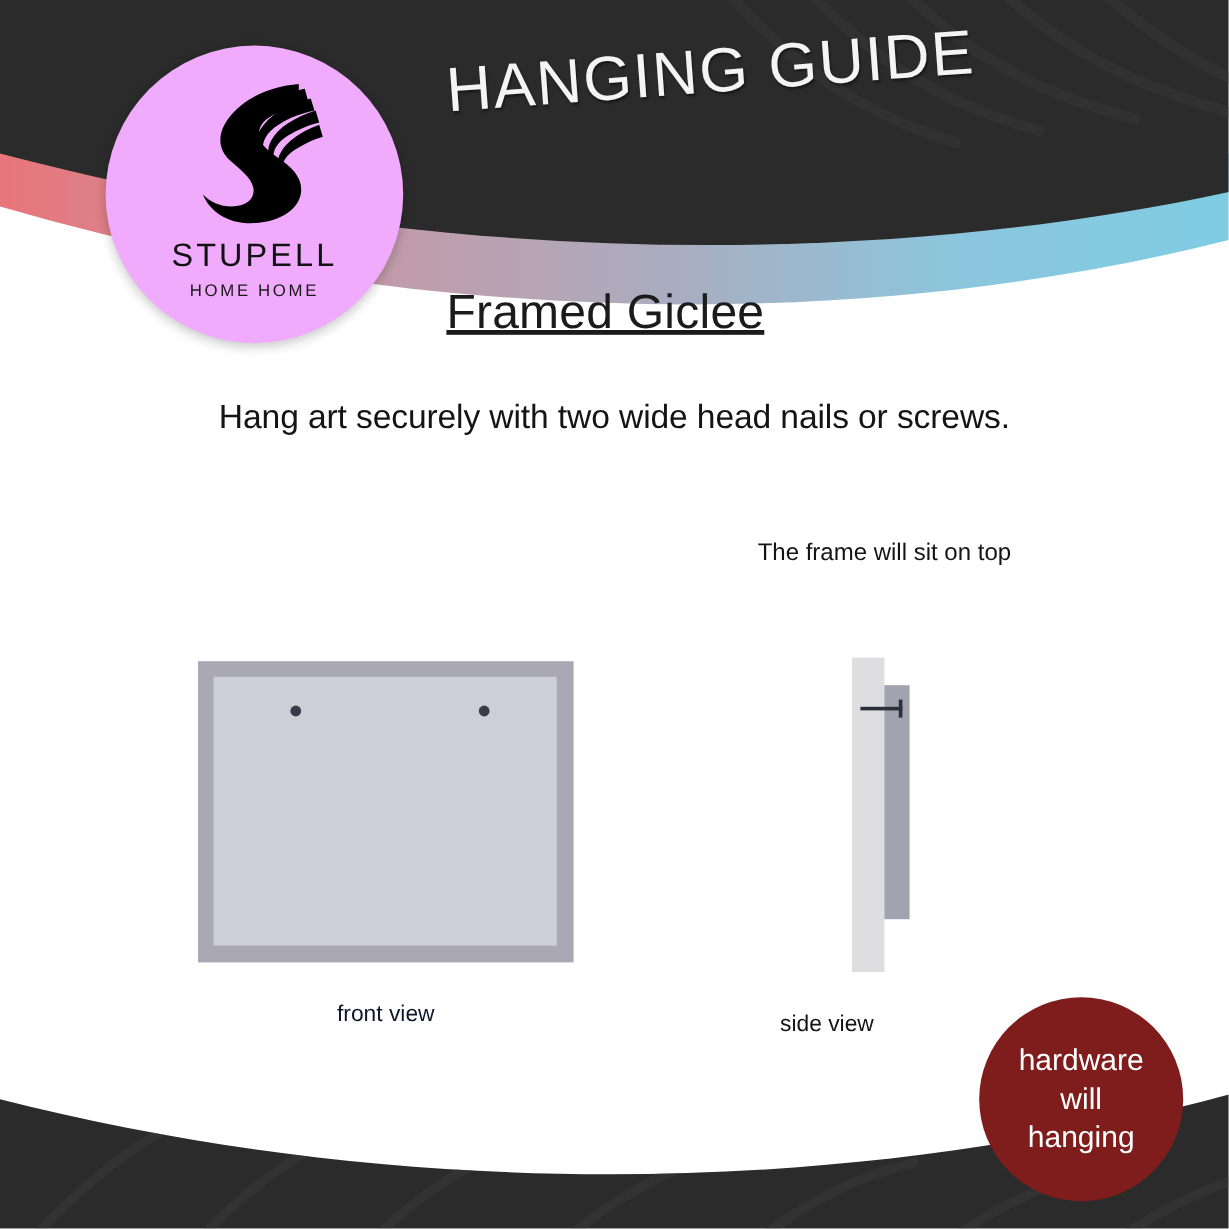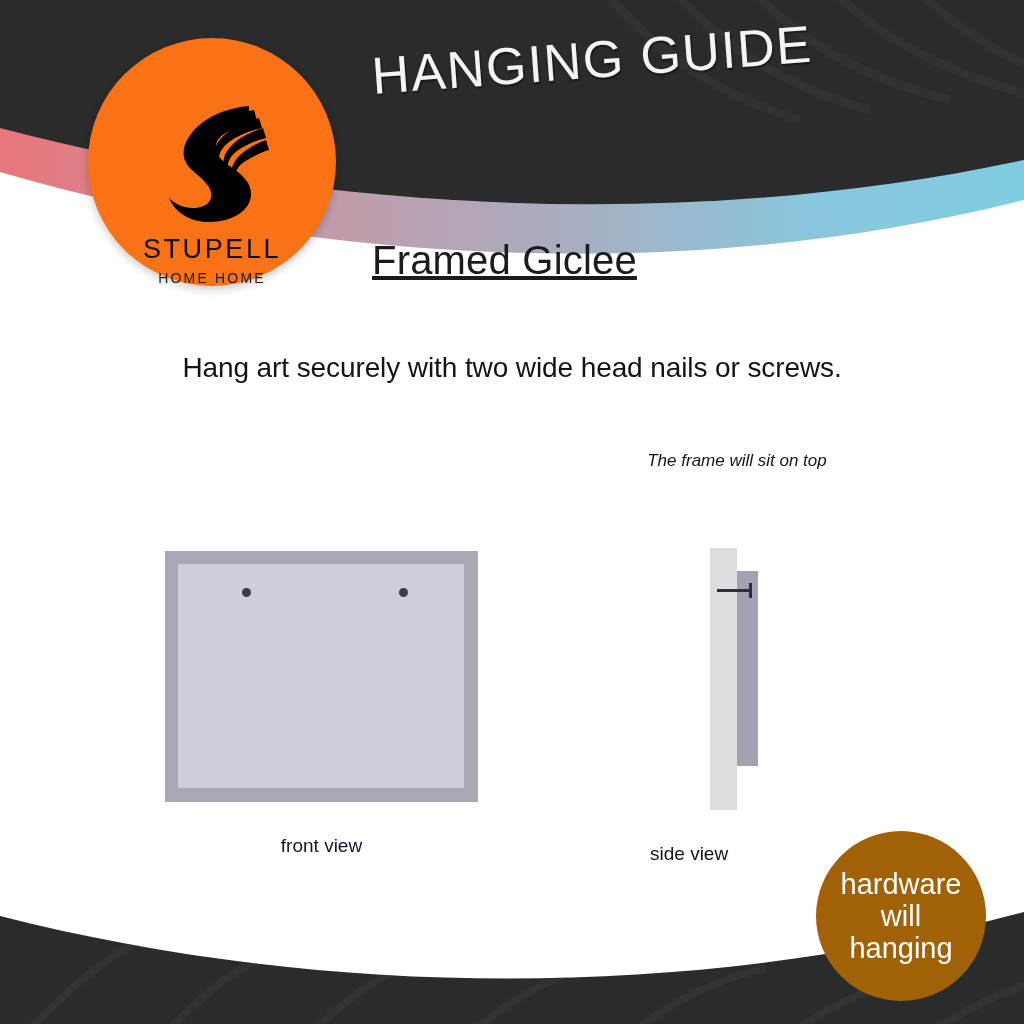--- a/index.html
+++ b/index.html
@@ -29,26 +29,26 @@
   }
 
   
   .logo-badge {
     position: absolute;
     left: 88px;
     top: 38px;
     width: 248px;
     height: 248px;
     border-radius: 50%;
-    background: #f97316;
+    background: #f0abfc;
     box-shadow: 0 3px 10px rgba(0,0,0,0.22);
     display: flex;
     flex-direction: column;
     align-items: center;
-    justify-content: flex-end;
+    justify-content: flex-start;
     padding-top: 26px;
     box-sizing: border-box;
   }
   .logo-mark {
     width: 118px;
     height: 128px;
     display: block;
   }
   .logo-word {
     font-size: 27px;
@@ -86,21 +86,21 @@
     top: 238px;
     font-size: 40px;
     color: #1b1b1b;
     letter-spacing: 0.2px;
     white-space: nowrap;
     text-decoration: underline;
   }
   .intro-line {
     position: absolute;
     left: 0;
-    top: 352px;
+    top: 332px;
     width: 1024px;
     text-align: center;
     font-size: 28px;
     color: #141414;
     letter-spacing: -0.1px;
   }
 
   
   .caption-left {
     position: absolute;
@@ -110,25 +110,24 @@
     font-size: 20.5px;
     line-height: 26.5px;
     color: #141414;
     text-align: left;
   }
   .caption-right {
     position: absolute;
     left: 592px;
     top: 448px;
     width: 290px;
-    font-size: 17px;
+    font-size: 20px;
     line-height: 26px;
     color: #141414;
     text-align: center;
-    font-style: italic;
   }
 
   
   .front-frame {
     position: absolute;
     left: 165px;
     top: 551px;
     width: 313px;
     height: 251px;
     background: #a9a8b4;
@@ -205,27 +204,27 @@
   }
 
   
   .promo-badge {
     position: absolute;
     left: 816px;
     top: 831px;
     width: 170px;
     height: 170px;
     border-radius: 50%;
-    background: #a16207;
+    background: #7f1d1d;
     display: flex;
     flex-direction: column;
     align-items: center;
     justify-content: center;
     color: #ffffff;
-    font-size: 29px;
+    font-size: 25px;
     line-height: 32px;
     text-align: center;
   }
 </style>
 </head>
 <body>
 
 <div id="page">
 
   <svg class="band-layer" viewBox="0 0 1024 1024" width="1024" height="1024">

